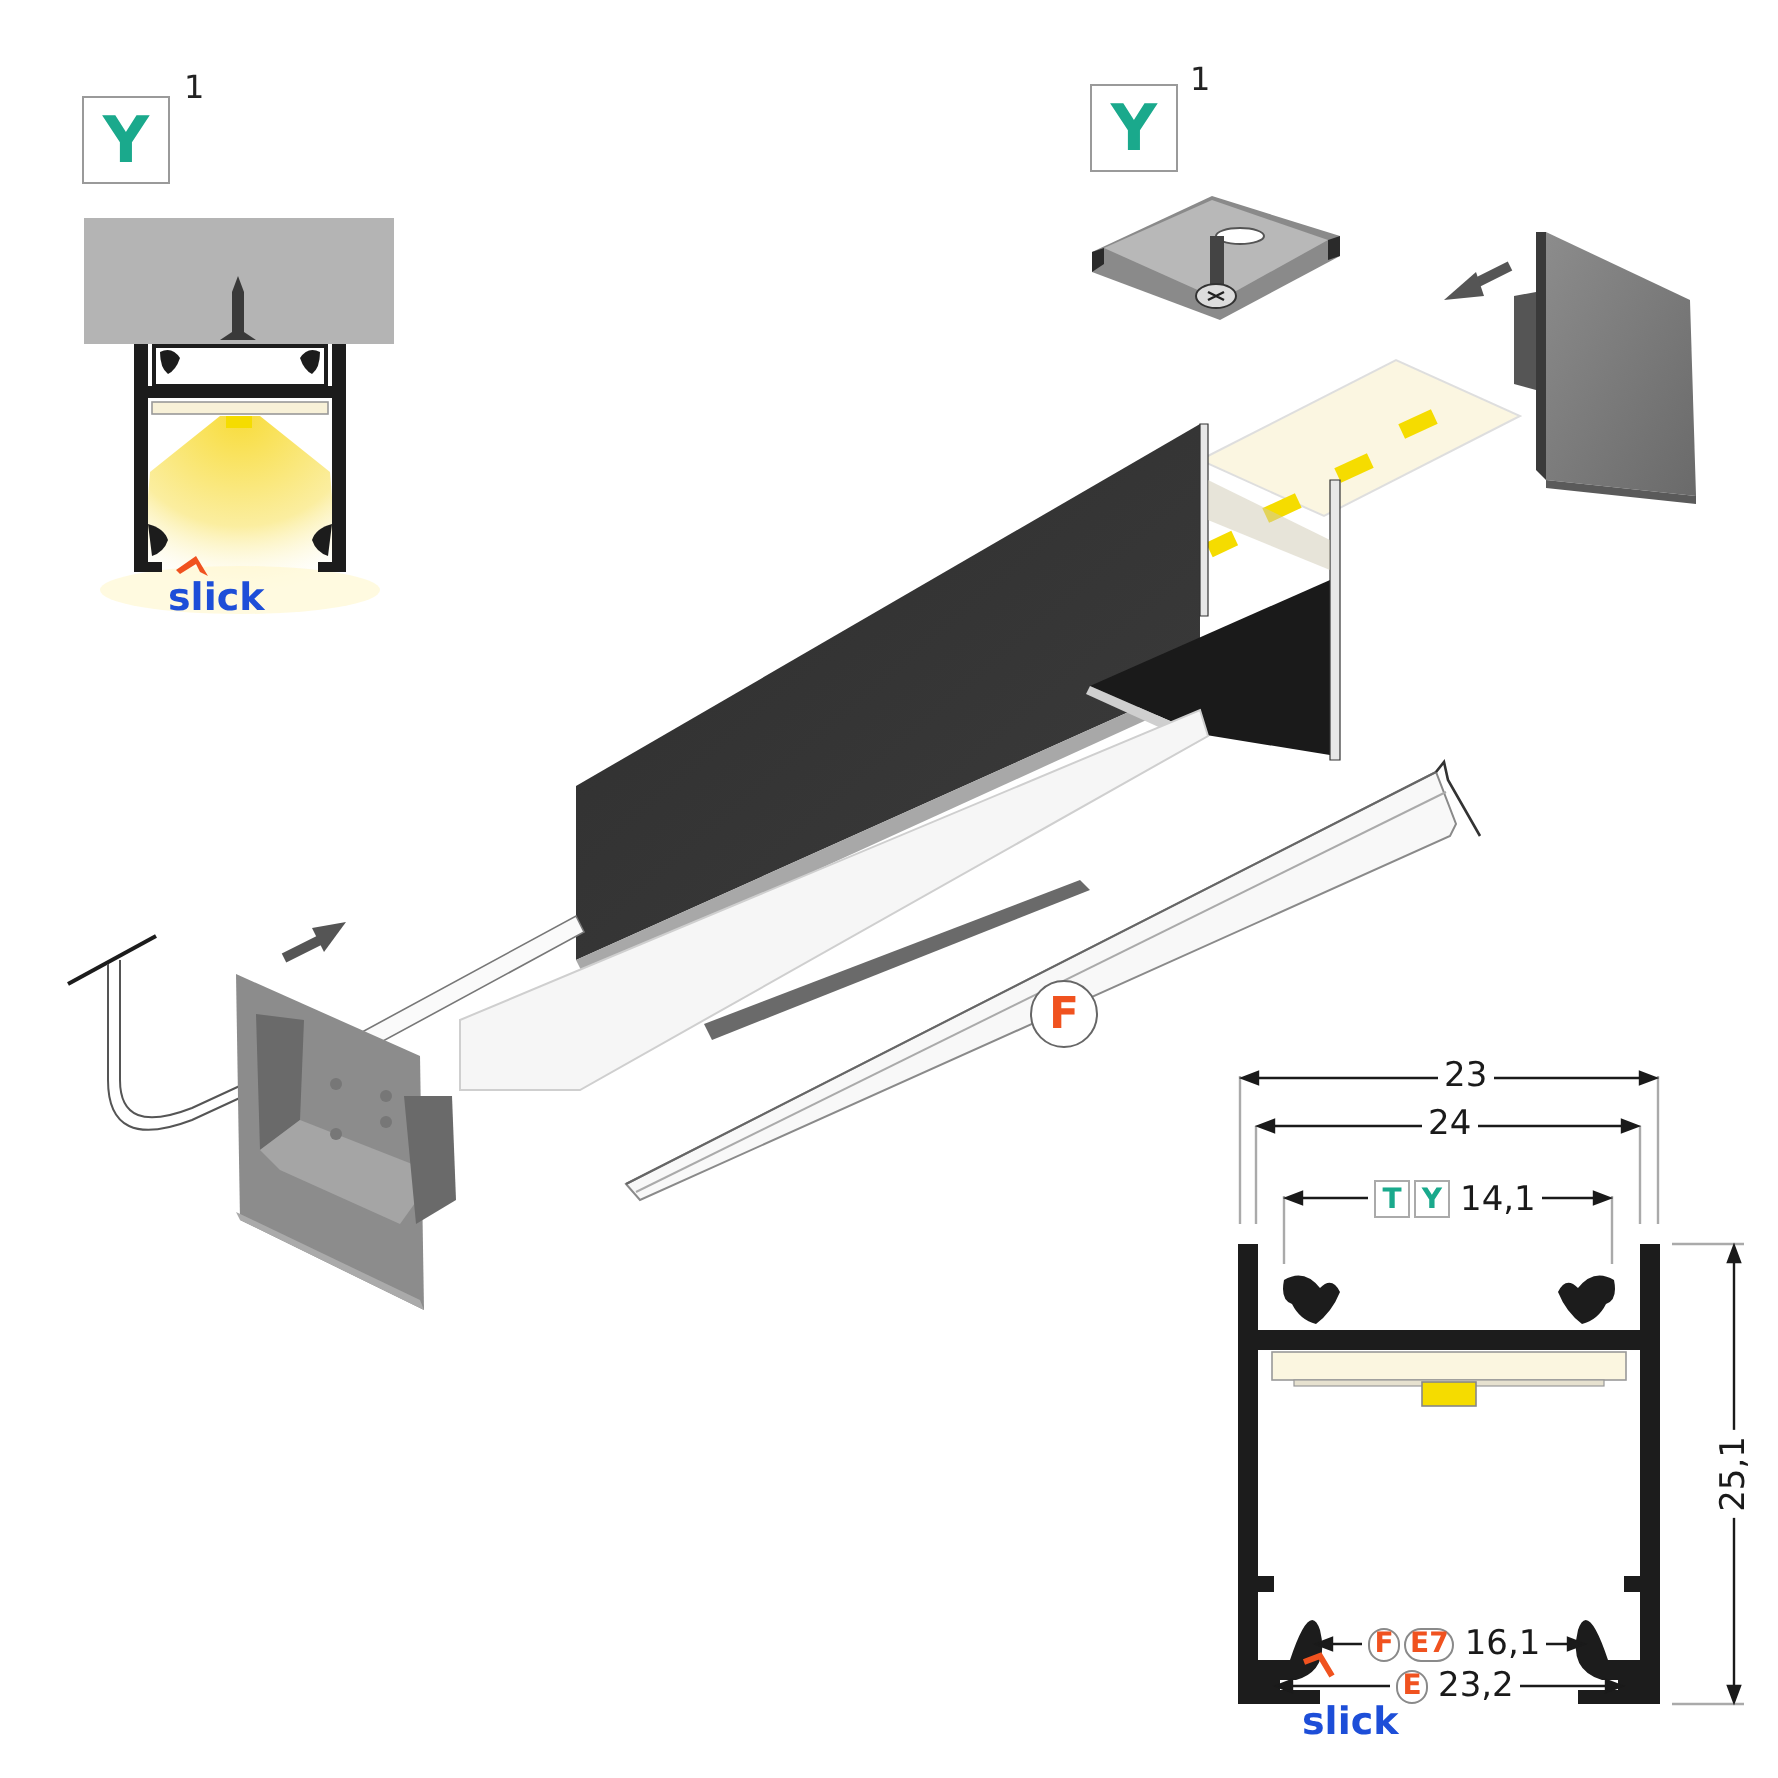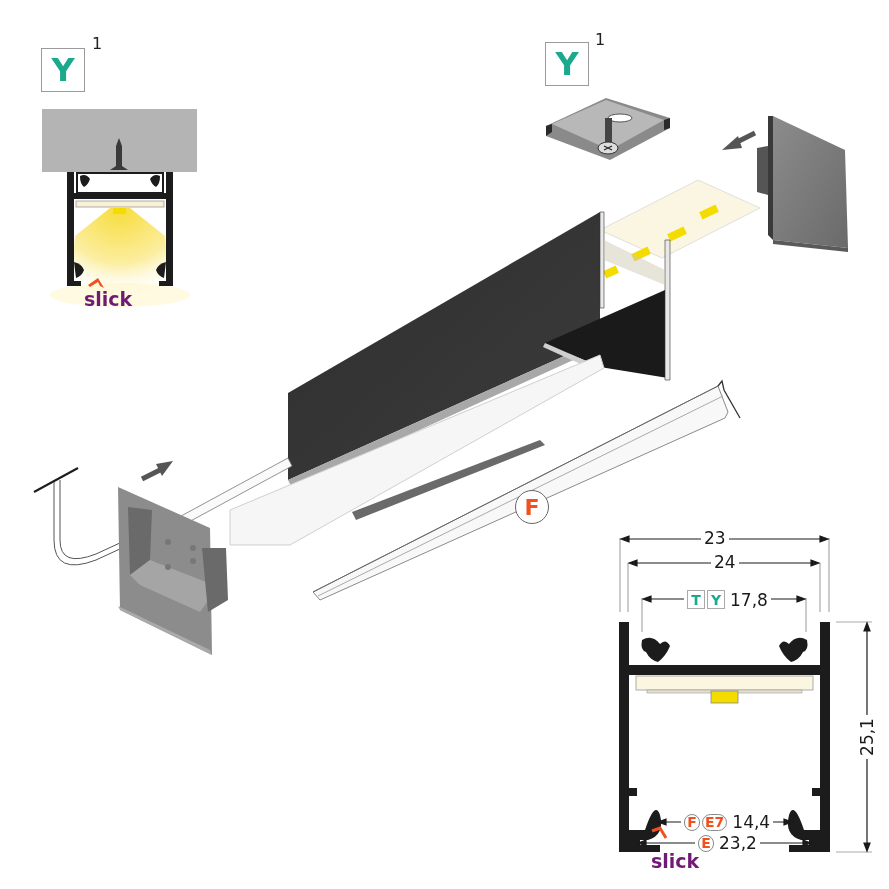--- a/index.html
+++ b/index.html
@@ -4,21 +4,21 @@
 <style>
   html,body{margin:0;padding:0;background:#ffffff;}
   body{width:889px;height:889px;position:relative;overflow:hidden;font-family:"DejaVu Sans","Liberation Sans",sans-serif;}
   .abs{position:absolute;}
   svg{position:absolute;left:0;top:0;}
   .badge{position:absolute;border:1.5px solid #9a9a9a;background:#fff;color:#1aa98c;font-weight:bold;display:flex;align-items:center;justify-content:center;font-family:"DejaVu Sans",sans-serif;}
   .sup{position:absolute;font-size:16px;color:#222;font-family:"DejaVu Sans",sans-serif;}
   .dim{position:absolute;font-size:17px;color:#1a1a1a;background:#fff;padding:0 3px;font-family:"DejaVu Sans",sans-serif;line-height:18px;}
   .obadge{display:inline-flex;align-items:center;justify-content:center;border:1px solid #8a8a8a;border-radius:9px;color:#f0521f;font-weight:bold;font-size:14px;height:17px;min-width:16px;padding:0 2px;box-sizing:border-box;margin-right:2px;background:#fff;}
   .tbadge{display:inline-flex;align-items:center;justify-content:center;border:1px solid #aaa;color:#1aa98c;font-weight:bold;font-size:14px;height:17px;width:16px;margin-right:2px;background:#fff;}
-  .slick{position:absolute;font-weight:bold;color:#701a75;font-family:"DejaVu Sans",sans-serif;}
+  .slick{position:absolute;font-weight:bold;color:#1d4ed8;font-family:"DejaVu Sans",sans-serif;}
 </style>
 </head>
 <body>
 
 <div class="badge" style="left:41px;top:48px;width:42px;height:42px;font-size:32px;">
   <span>Y</span>
 </div>
 <div class="sup" style="left:92px;top:34px;">1</div>
 
 <svg width="889" height="889">
@@ -188,29 +188,29 @@
 </div>
 
 <div class="badge" style="left:545px;top:42px;width:42px;height:42px;font-size:32px;">
   <span>Y</span>
 </div>
 <div class="sup" style="left:595px;top:30px;">1</div>
 
 <div class="slick" style="left:84px;top:288px;font-size:19px;">slick</div>
 <div class="slick" style="left:651px;top:850px;font-size:19px;">slick</div>
 
-<div class="dim" style="left:701px;top:529px;">23</div>
+<div class="dim" style="left:719px;top:529px;">23</div>
 <div class="dim" style="left:711px;top:553px;">24</div>
 <div class="dim" style="left:684px;top:590px;display:flex;align-items:center;">
   <span class="tbadge">T</span>
   <span class="tbadge">Y</span>
-  <span style="margin-left:3px;">17,8</span>
+  <span style="margin-left:3px;">14,1</span>
 </div>
 <div class="dim" style="left:681px;top:813px;display:flex;align-items:center;">
   <span class="obadge">F</span>
   <span class="obadge">E7</span>
-  <span style="margin-left:3px;">14,4</span>
+  <span style="margin-left:3px;">16,1</span>
 </div>
 <div class="dim" style="left:695px;top:834px;display:flex;align-items:center;">
   <span class="obadge">E</span>
   <span style="margin-left:3px;">23,2</span>
 </div>
 <div class="dim" style="left:845px;top:728px;transform:rotate(-90deg);transform-origin:center;">25,1</div>
 
 </body></html>

